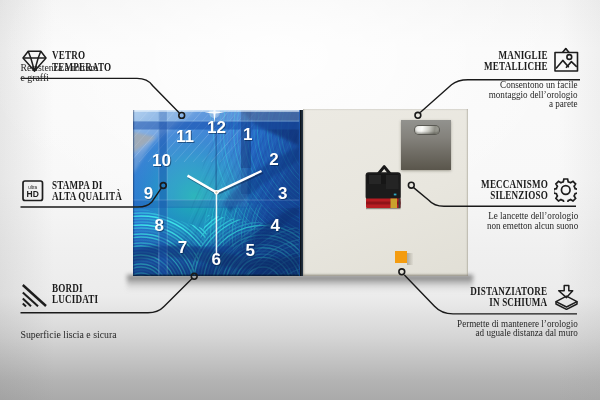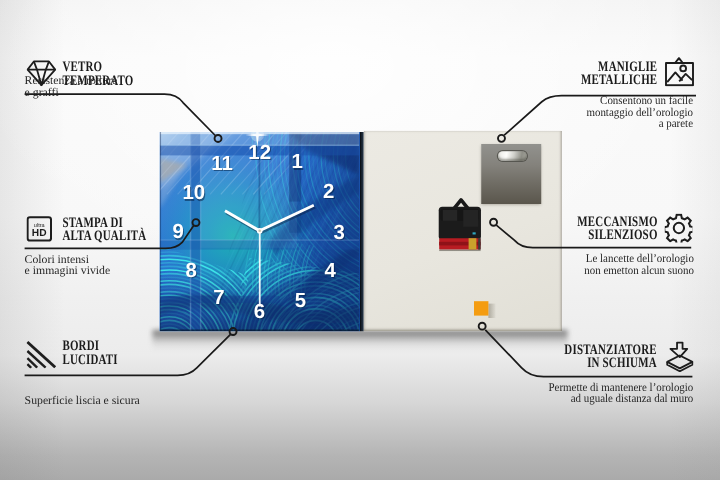--- a/index.html
+++ b/index.html
@@ -432,21 +432,20 @@
       <rect x="215.7" y="192" width="1.5" height="63.5" fill="rgba(255,255,255,.92)"></rect>
       <circle cx="216.4" cy="192.3" r="2.4"></circle>
       <circle cx="216.4" cy="192.3" r="1.1" fill="#cfc4a6"></circle>
     </g>
   </svg>
 
   <div class="t" style="left:52px;top:50.3px">VETRO<br>TEMPERATO</div>
   <div class="b" style="left:20.5px;top:63px">Resistenza a rotture<br>e graffi</div>
 
   <div class="t" style="left:52px;top:180.1px">STAMPA DI<br>ALTA QUALITÀ</div>
-  <div class="b" style="left:20.5px;top:211.8px">Colori intensi<br>e immagini vivide</div>
 
   <div class="t" style="left:52px;top:283.1px">BORDI<br>LUCIDATI</div>
   <div class="b" style="left:20.5px;top:330px">Superficie liscia e sicura</div>
 
   <div class="t r" style="right:52.5px;top:50px">MANIGLIE<br>METALLICHE</div>
   <div class="b r" style="right:22px;top:80.4px">Consentono un facile<br>montaggio dell’orologio<br>a parete</div>
 
   <div class="t r" style="right:52.5px;top:179.1px">MECCANISMO<br>SILENZIOSO</div>
   <div class="b r" style="right:22px;top:211px">Le lancette dell’orologio<br>non emetton alcun suono</div>
 

